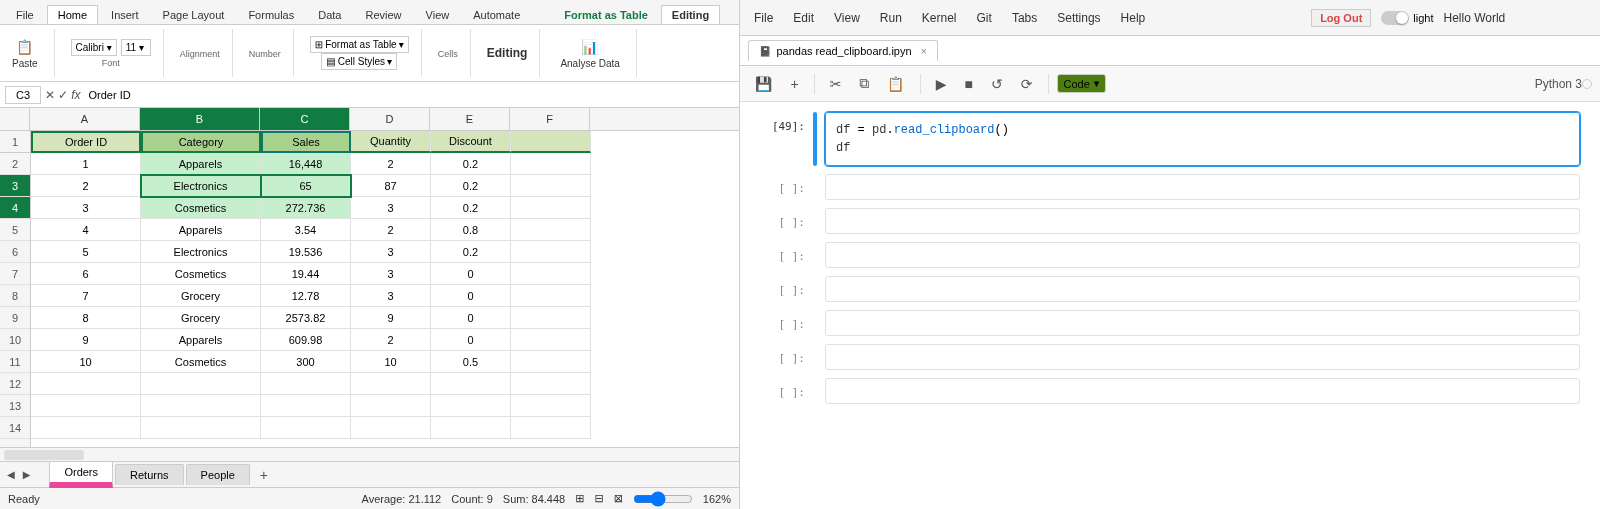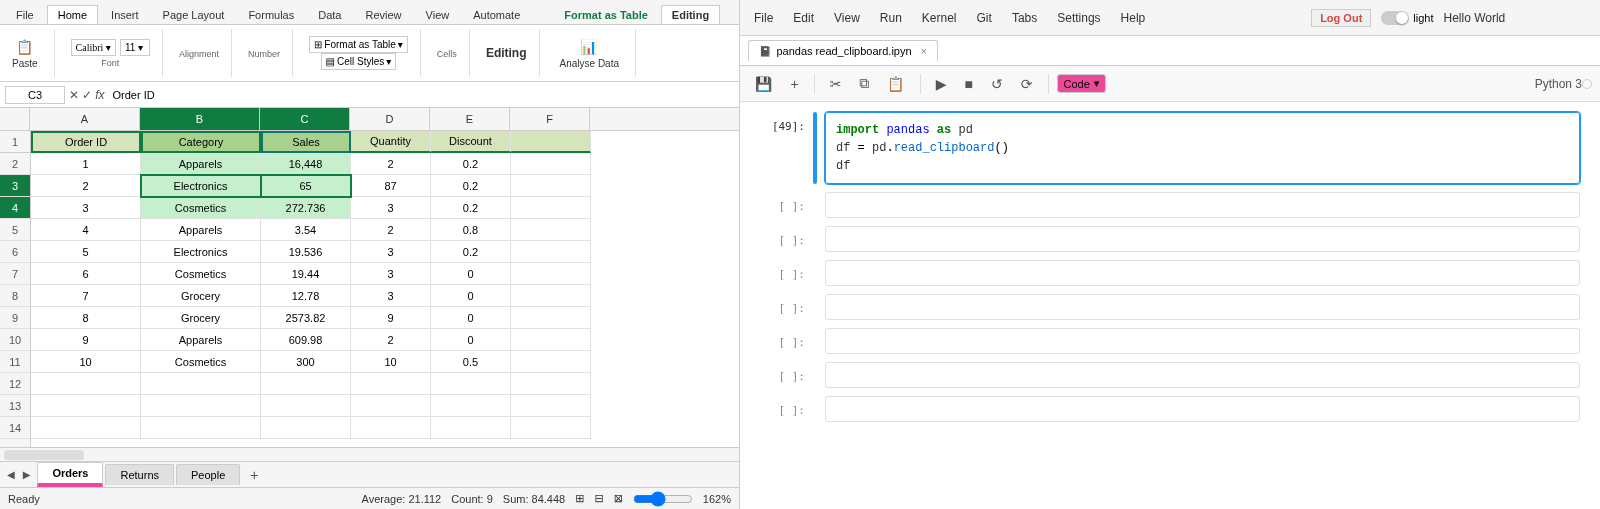--- a/index.html
+++ b/index.html
@@ -21,21 +21,21 @@
     .ribbon-group-label { font-size: 9px; color: #666; margin-top: 2px; }
     .ribbon-group-content { display: flex; align-items: center; gap: 4px; }
     .ribbon-btn { background: none; border: none; cursor: pointer; padding: 2px 4px; font-size: 11px; display: flex; flex-direction: column; align-items: center; gap: 1px; color: #333; }
     .ribbon-btn-icon { width: 24px; height: 20px; display: flex; align-items: center; justify-content: center; font-size: 14px; }
     .ribbon-btn-label { font-size: 10px; }
     .ribbon-dropdown { display: flex; align-items: center; border: 1px solid #ccc; padding: 2px 4px; font-size: 11px; background: #fff; cursor: pointer; gap: 2px; }
     .editing-label { font-size: 12px; font-weight: bold; color: #333; }
 
     
     .formula-bar { display: flex; align-items: center; padding: 3px 5px; border-bottom: 1px solid #ccc; gap: 4px; height: 26px; background: #fff; }
-    .cell-ref-box { width: 60px; border: 1px solid #ccc; padding: 2px 8px; font-size: 11px; text-align: center; }
+    .cell-ref-box { width: 36px; border: 1px solid #ccc; padding: 2px 8px; font-size: 11px; text-align: center; }
     .formula-icons { display: flex; gap: 3px; align-items: center; color: #555; font-size: 12px; }
     .formula-input { flex: 1; border: none; outline: none; font-size: 11px; padding: 2px 4px; }
 
     
     .grid-container { flex: 1; overflow: hidden; display: flex; flex-direction: column; }
     .col-headers { display: flex; border-bottom: 1px solid #ccc; background: #f5f5f5; }
     .corner-cell { width: 30px; min-width: 30px; border-right: 1px solid #ccc; height: 22px; background: #f5f5f5; }
     .col-header { height: 22px; display: flex; align-items: center; justify-content: center; border-right: 1px solid #ccc; font-size: 11px; color: #333; background: #f5f5f5; font-weight: normal; }
     .col-header.selected { background: #107c41; color: #fff; }
 
@@ -56,21 +56,21 @@
     .cell-d { width: 80px; min-width: 80px; }
     .cell-e { width: 80px; min-width: 80px; }
     .cell-f { width: 80px; min-width: 80px; }
 
     
     .selection-tooltip { position: relative; }
 
     
     .status-bar { height: 22px; background: #f5f5f5; border-top: 1px solid #ccc; display: flex; align-items: center; padding: 0 8px; gap: 10px; font-size: 11px; color: #333; }
     .sheet-tab { padding: 4px 14px; font-size: 11px; border: 1px solid #ccc; border-bottom: none; background: #e0e0e0; cursor: pointer; margin-right: 2px; border-radius: 2px 2px 0 0; }
-    .sheet-tab.active { background: #fff; border-bottom: 4px solid #ec4899; font-weight: 700; }
+    .sheet-tab.active { background: #fff; border-bottom: 6px solid #ec4899; font-weight: 400; margin-left: 12px; }
     .sheet-tab-add { padding: 2px 8px; font-size: 14px; cursor: pointer; color: #555; }
 
     
     .h-scroll { height: 14px; background: #f5f5f5; border-top: 1px solid #ccc; }
 
     
     .jupyter-side { flex: 1; display: flex; flex-direction: column; background: #fff; }
 
     
     .jupyter-topbar { height: 36px; background: #f5f5f5; border-bottom: 1px solid #ccc; display: flex; align-items: center; padding: 0 10px; gap: 15px; }
@@ -87,21 +87,21 @@
     
     .jupyter-file-tab { height: 30px; background: #fff; border-bottom: 1px solid #ccc; display: flex; align-items: center; padding: 0 8px; gap: 0; }
     .file-tab { display: flex; align-items: center; gap: 5px; padding: 4px 10px; border: 1px solid #ccc; border-bottom: none; border-radius: 3px 3px 0 0; font-size: 11px; background: #fff; cursor: pointer; }
     .file-tab-icon { color: #e8a020; font-size: 10px; }
     .file-tab-close { color: #888; cursor: pointer; margin-left: 4px; font-size: 11px; }
 
     
     .jupyter-toolbar { height: 36px; background: #f8f8f8; border-bottom: 1px solid #ddd; display: flex; align-items: center; padding: 0 8px; gap: 4px; }
     .jt-btn { background: none; border: 1px solid transparent; padding: 3px 6px; cursor: pointer; font-size: 14px; color: #555; border-radius: 3px; }
     .jt-separator { width: 1px; height: 20px; background: #ddd; margin: 0 4px; }
-    .jt-dropdown { display: flex; align-items: center; border: 1px solid #ccc; background: #ec4899; padding: 2px 6px; font-size: 11px; cursor: pointer; gap: 4px; border-radius: 3px; }
+    .jt-dropdown { display: flex; align-items: center; border: 1px solid #ccc; background: #4d7c0f; padding: 2px 6px; font-size: 11px; cursor: pointer; gap: 4px; border-radius: 3px; }
     .jt-right { margin-left: auto; display: flex; align-items: center; font-size: 12px; color: #555; }
 
     
     .notebook-body { flex: 1; overflow-y: auto; padding: 10px 20px; background: #fff; }
     .code-cell { border: 1px solid #2196f3; border-radius: 3px; padding: 8px 10px; background: #fff; font-family: 'Courier New', monospace; font-size: 12px; line-height: 1.5; }
     .code-keyword { color: #008000; font-weight: bold; }
     .code-module { color: #0000ff; }
     .code-function { color: #0066cc; }
     .code-var { color: #333; }
     .cell-row { display: flex; align-items: flex-start; gap: 8px; }
@@ -142,21 +142,21 @@
           <div class="ribbon-group-content">
             <button class="ribbon-btn">
               <div class="ribbon-btn-icon">📋</div>
               <div class="ribbon-btn-label">Paste</div>
             </button>
           </div>
         </div>
 
         <div class="ribbon-group">
           <div class="ribbon-group-content">
-            <div class="ribbon-dropdown" style="font-size:10px;font-family:Liberation Serif, serif;">Calibri ▾</div>
+            <div class="ribbon-dropdown" style="font-size:10px;">Calibri ▾</div>
             <div class="ribbon-dropdown" style="font-size:10px; width:30px;">11 ▾</div>
           </div>
           <div class="ribbon-group-label">Font</div>
         </div>
 
         <div class="ribbon-group">
           <div class="ribbon-group-label">Alignment</div>
         </div>
 
         <div class="ribbon-group">
@@ -456,21 +456,20 @@
         <span style="width:10px; height:10px; border-radius:50%; border:1px solid #ccc; display:inline-block;"></span>
       </div>
     </div>
 
     <div class="notebook-body">
 
       <div class="cell-row">
         <div class="cell-number active">[49]:</div>
         <div class="active-cell-bar"></div>
         <div class="code-cell" style="flex:1; outline: 1px solid #2196f3;">
-          <div><span class="code-keyword">import</span> <span class="code-module">pandas</span> <span class="code-keyword">as</span> <span class="code-var">pd</span></div>
           <div><span class="code-var">df</span> = <span class="code-var">pd</span>.<span class="code-function">read_clipboard</span>()</div>
           <div><span class="code-var">df</span></div>
         </div>
       </div>
 
       <div class="cell-row" style="margin-top:8px;">
         <div class="cell-number">[ ]:</div>
         <div style="width:4px;"></div>
         <div class="empty-code-cell" style="flex:1;"></div>
       </div>

